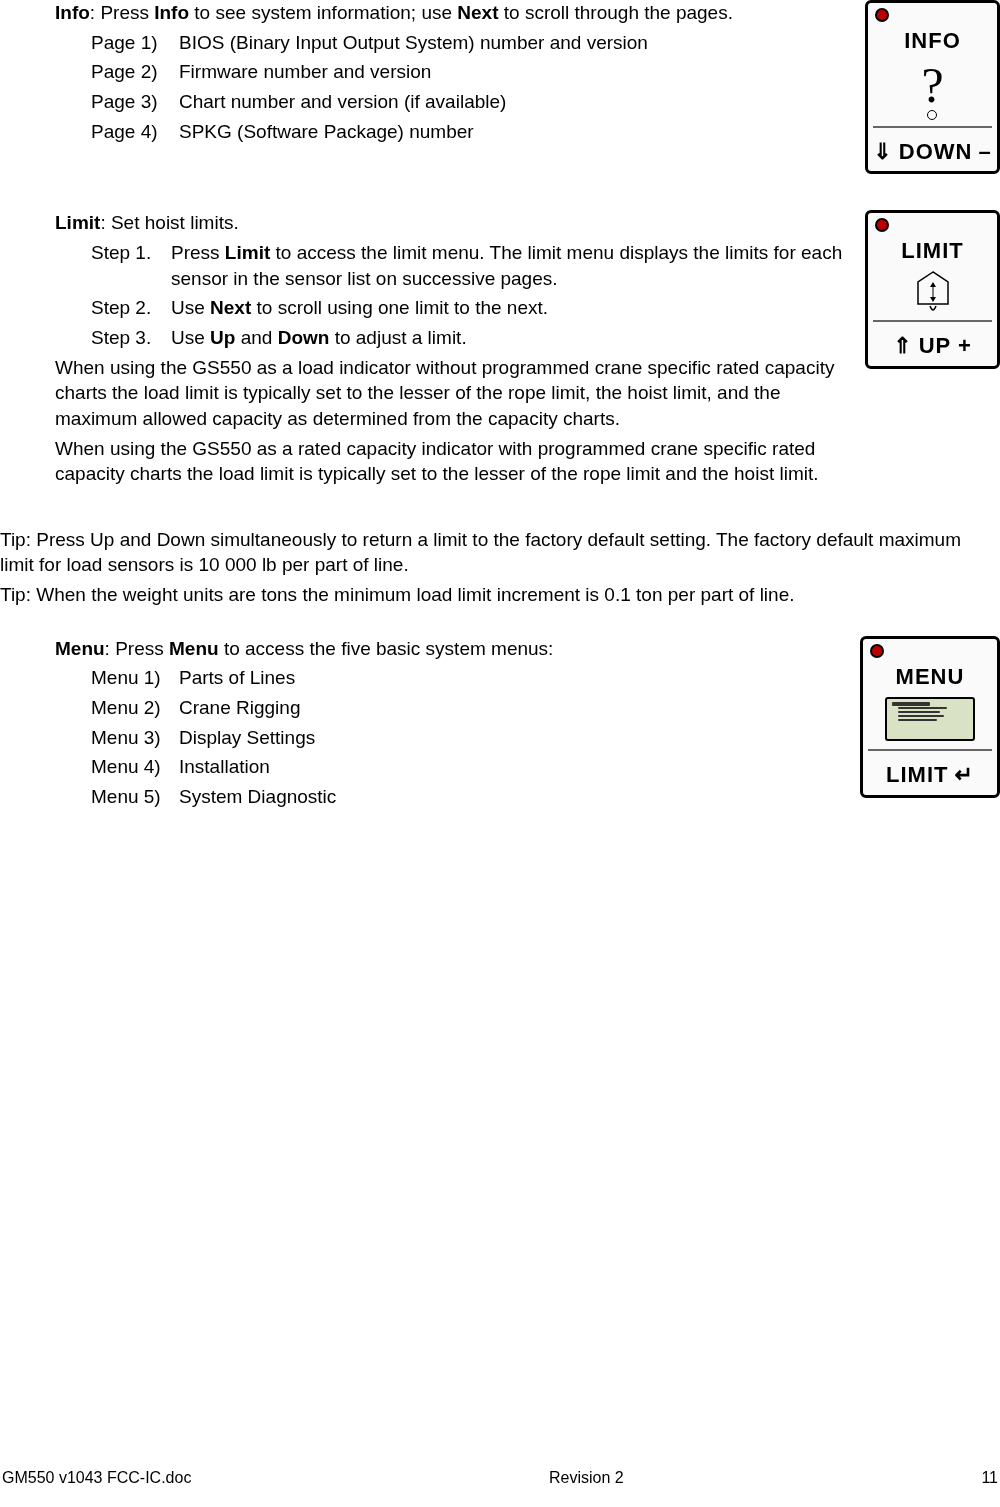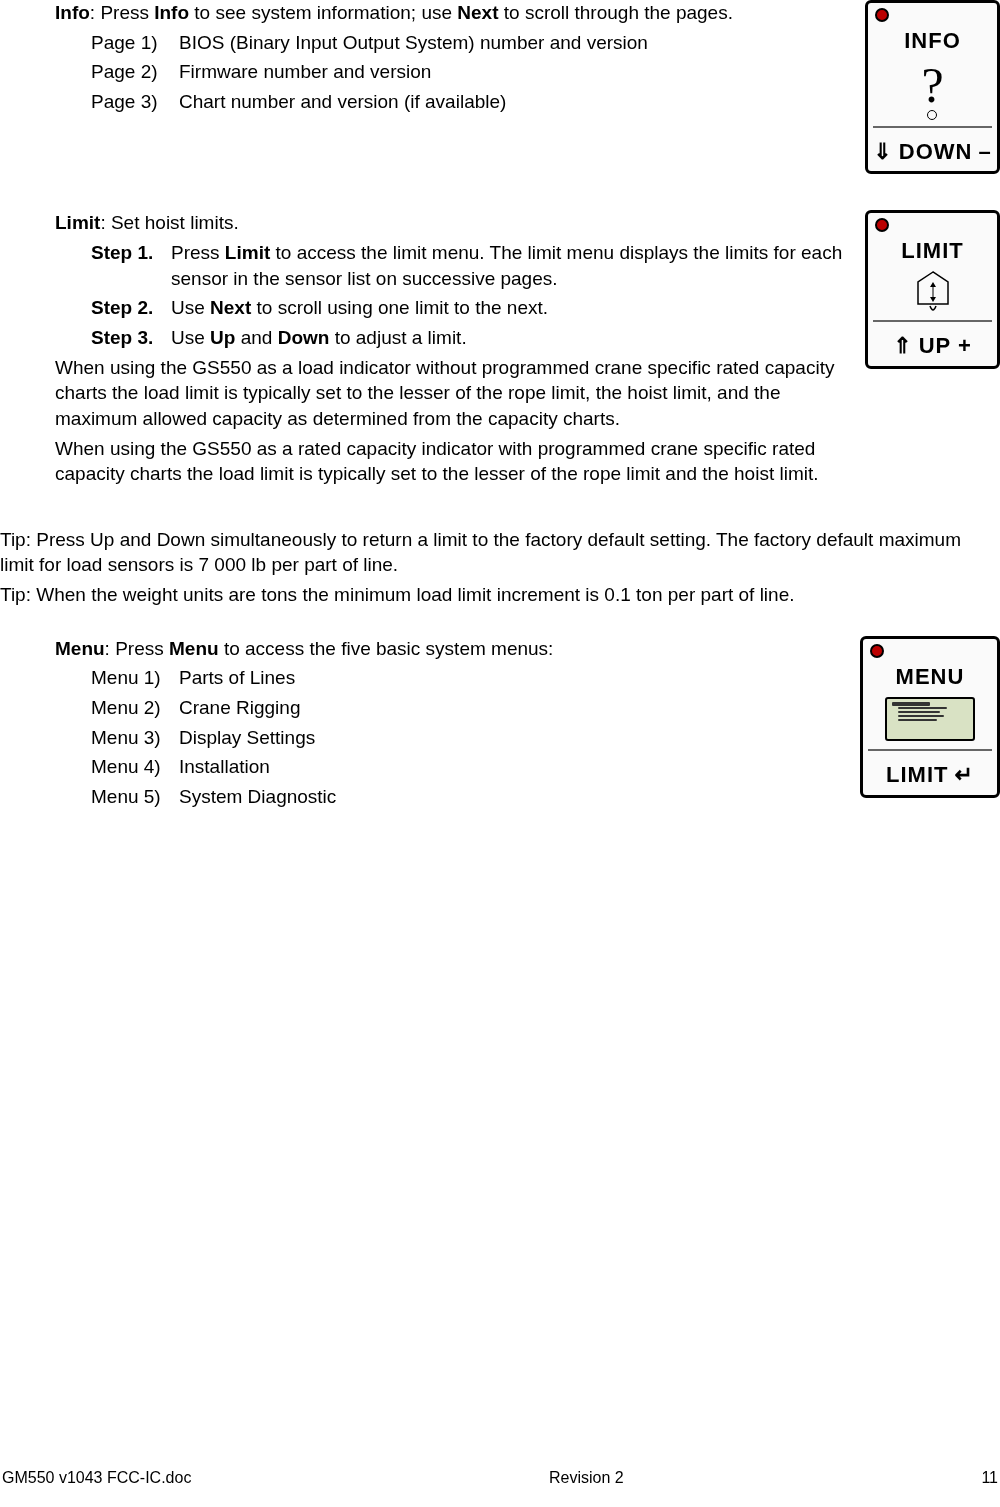--- a/index.html
+++ b/index.html
@@ -16,21 +16,21 @@
     .page { padding: 0 0 0 0; position:relative; width:1000px; height:1507px;}
     .content { position:absolute; left:0; top:0; width:1000px;}
     .block { padding: 0 0 0 55px; }
     .with-img { display:flex; align-items:flex-start; }
     .textcol { flex:1 1 auto; }
     .imgcol { flex:0 0 auto; }
     .intro { margin-bottom: 4px; }
     .list { padding-left: 36px; }
     .list-row { display:flex; margin-bottom: 4px; justify-content: center; }
     .list-label { flex:0 0 88px; }
-    .step-label { flex:0 0 80px;font-weight:bold; }
+    .step-label { flex:0 0 80px; }
     .list-text { flex:1 1 auto; }
     .para { margin-top: 4px; margin-bottom: 4px;}
     .tips { padding: 0 0 0 0; margin-top: 28px; margin-bottom: 28px;}
     .tip { margin-bottom: 4px; }
     .footer { position:absolute; bottom:18px; left:0; width:1000px; display:flex; justify-content:space-between; font-size:16px; padding:0 2px 0 2px;}
     .footer .fr { text-align:left;}
     b { font-weight:bold; }
 
     
     .btnfig { border:3px solid #000; border-radius:6px; background:#fafafa; padding:5px; display:flex; flex-direction:column; gap:5px; }
@@ -79,20 +79,24 @@
                 <span class="list-label">Page 1)</span>
                 <span class="list-text">BIOS (Binary Input Output System) number and version</span>
               </div>
         <div class="list-row">
                 <span class="list-label">Page 2)</span>
                 <span class="list-text">Firmware number and version</span>
               </div>
         <div class="list-row">
                 <span class="list-label">Page 3)</span>
                 <span class="list-text">Chart number and version (if available)</span>
+              </div>
+        <div class="list-row">
+                <span class="list-label">Page 4)</span>
+                <span class="list-text">SPKG (Software Package) number</span>
               </div>
       </div>
     </div>
     <div class="imgcol">
       <div class="btnfig fig-info">
         <div class="btnfig-top">
           <span class="led"></span>
           <span class="btnfig-lbl">INFO</span>
           <div class="qmark-wrap">
             <span class="qmark">?</span>
@@ -150,21 +154,21 @@
         <div class="btnfig-bot">
           <span class="arrow-up">⇑</span>
           <span>UP  +</span>
         </div>
       </div>
     </div>
   </div>
 </div>
 
 <div class="tips">
-  <p class="tip">Tip: Press Up and Down simultaneously to return a limit to the factory default setting. The factory default maximum limit for load sensors is 7 000 lb per part of line.</p>
+  <p class="tip">Tip: Press Up and Down simultaneously to return a limit to the factory default setting. The factory default maximum limit for load sensors is 10 000 lb per part of line.</p>
   <p class="tip">Tip: When the weight units are tons the minimum load limit increment is 0.1 ton per part of line.</p>
 </div>
 
 <div class="block sec">
   <div class="with-img">
     <div class="textcol">
       <p class="intro">
         <b>Menu</b><span>: Press </span><b>Menu</b><span> to access the five basic system menus:</span>
       </p>
       <div class="list">

